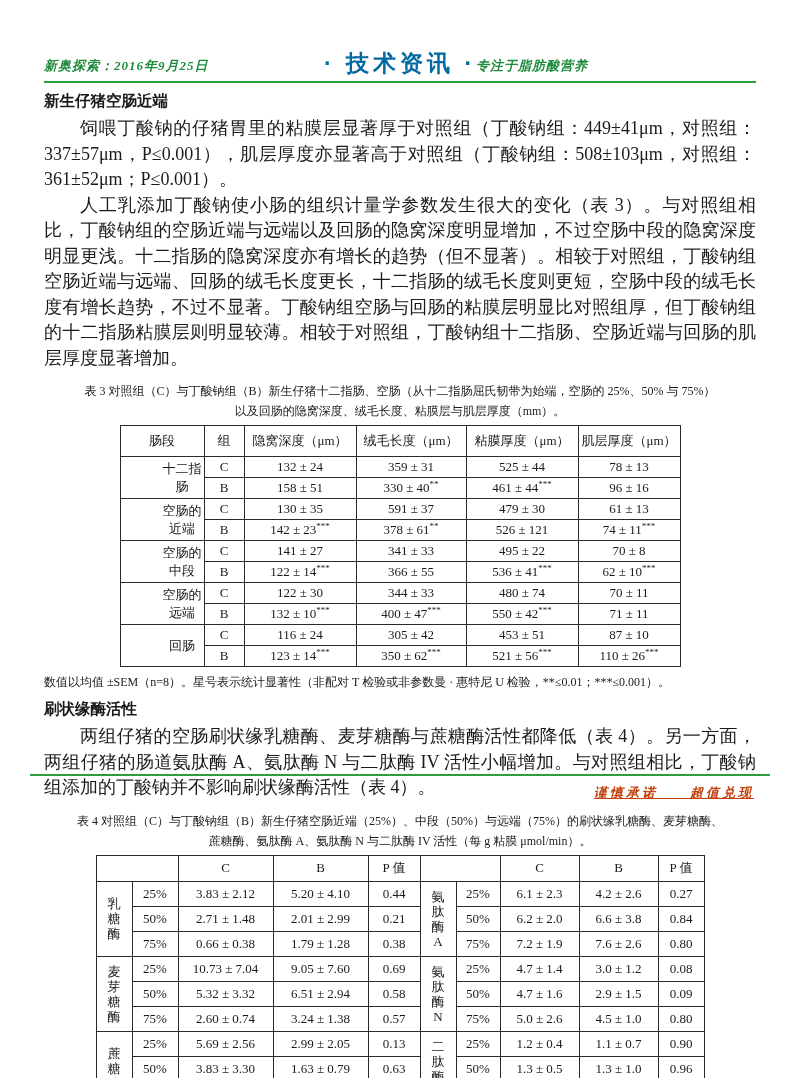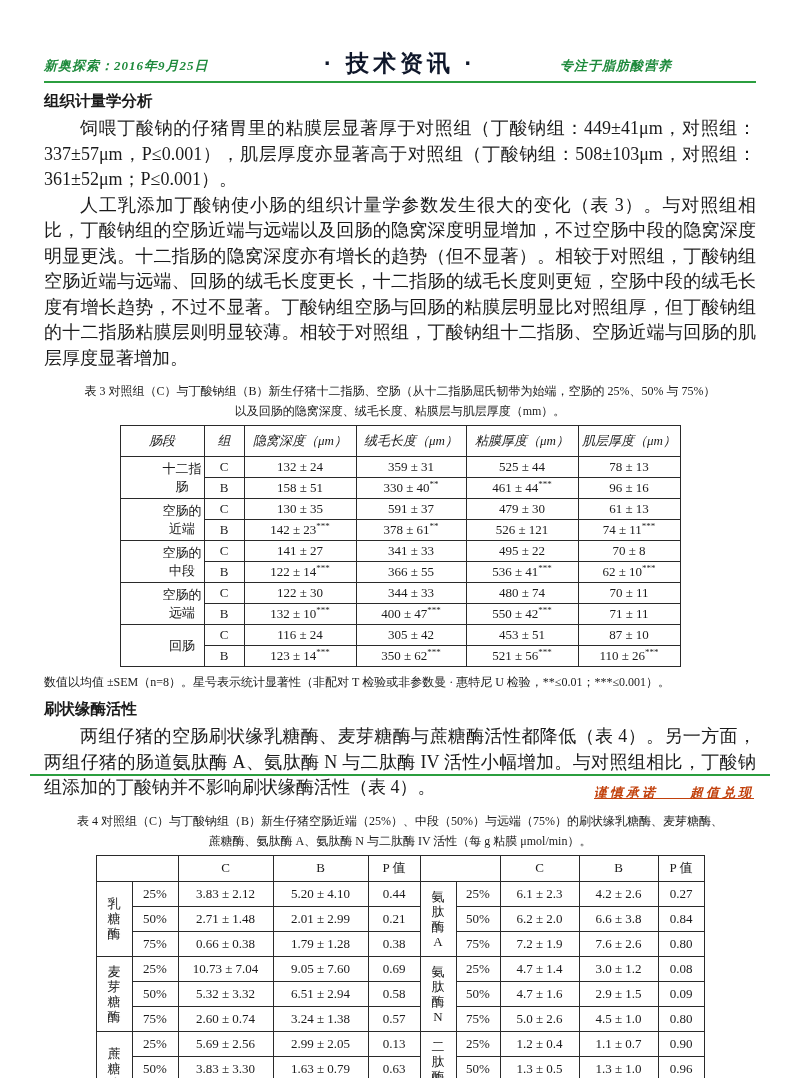--- a/index.html
+++ b/index.html
@@ -5,40 +5,40 @@
   html,body{margin:0;padding:0;}
   body{
     width:800px;height:1078px;background:#ffffff;overflow:hidden;
     font-family:"Liberation Serif","DejaVu Serif",serif;color:#1a1a1a;
   }
   .page{width:800px;height:814px;position:relative;box-sizing:border-box;padding:52px 44px 0 44px;}
 
   
   .hdr{display:grid;grid-template-columns:1fr auto 1fr;align-items:flex-end;}
   .hdr-left,.hdr-right{color:#1e8a3c;font-weight:bold;font-style:italic;font-size:13px;letter-spacing:1px;}
-  .hdr-right{text-align:center;}
-  .hdr-center{font-family:"Liberation Sans","DejaVu Sans",sans-serif;font-weight:bold;font-size:23px;letter-spacing:4px;color:#0f172a;line-height:1;}
+  .hdr-right{text-align:left;}
+  .hdr-center{font-family:"Liberation Sans","DejaVu Sans",sans-serif;font-weight:bold;font-size:23px;letter-spacing:4px;color:#0369a1;line-height:1;}
   .green-rule{border:0;border-top:2px solid #2b9e3f;margin:6px 0 0 0;}
 
   
   .sec-heading{font-weight:bold;font-size:15.5px;margin:8px 0 4px 0;}
   .para{font-size:18px;line-height:25.5px;text-align:justify;text-indent:2em;margin:0;}
 
   
   .tbl-caption{font-size:12px;line-height:20px;text-align:center;margin:10px 18px 4px 18px;}
   .footnote{font-size:12px;line-height:18px;margin:6px 0 0 0;}
   .footnote.indent{padding-left:24px;}
 
   
   table{border-collapse:collapse;margin:4px auto 0 auto;table-layout:fixed;}
   th,td{border:1px solid #2a2a2a;font-size:13px;text-align:center;padding:1px 2px;box-sizing:border-box;color:#1a1a1a;font-weight:normal;}
   sup{font-size:9px;}
 
   .t3{width:560px;}
-  .t3 th{height:31px;font-style:italic;}
+  .t3 th{height:31px;}
   .t3 td{height:21px;}
   .t3 .seg{font-size:13px;padding-left:42px;}
 
   .t4{width:608px;}
   .t4 th{height:26px;}
   .t4 td{height:25px;}
   .t4 .lbl{white-space:pre-line;line-height:15px;font-size:13px;padding:2px 0;}
   .t4 .blank{border-top:1px solid #2a2a2a;}
 
   
@@ -50,21 +50,21 @@
 
 <div class="page">
 
   <div class="hdr">
     <span class="hdr-left">新奥探索：2016年9月25日</span>
     <span class="hdr-center">· 技术资讯 ·</span>
     <span class="hdr-right">专注于脂肪酸营养</span>
   </div>
   <hr class="green-rule">
 
-  <h2 class="sec-heading">组织计量学分析</h2>
+  <h2 class="sec-heading">新生仔猪空肠近端</h2>
   <p class="para">饲喂丁酸钠的仔猪胃里的粘膜层显著厚于对照组（丁酸钠组：449±41μm，对照组：337±57μm，P≤0.001），肌层厚度亦显著高于对照组（丁酸钠组：508±103μm，对照组：361±52μm；P≤0.001）。</p>
   <p class="para">人工乳添加丁酸钠使小肠的组织计量学参数发生很大的变化（表 3）。与对照组相比，丁酸钠组的空肠近端与远端以及回肠的隐窝深度明显增加，不过空肠中段的隐窝深度明显更浅。十二指肠的隐窝深度亦有增长的趋势（但不显著）。相较于对照组，丁酸钠组空肠近端与远端、回肠的绒毛长度更长，十二指肠的绒毛长度则更短，空肠中段的绒毛长度有增长趋势，不过不显著。丁酸钠组空肠与回肠的粘膜层明显比对照组厚，但丁酸钠组的十二指肠粘膜层则明显较薄。相较于对照组，丁酸钠组十二指肠、空肠近端与回肠的肌层厚度显著增加。</p>
 
   <div class="tbl-caption">
     <div>表 3 对照组（C）与丁酸钠组（B）新生仔猪十二指肠、空肠（从十二指肠屈氏韧带为始端，空肠的 25%、50% 与 75%）</div>
     <div>以及回肠的隐窝深度、绒毛长度、粘膜层与肌层厚度（mm）。</div>
   </div>
 
   <table class="t3">
     <colgroup>

